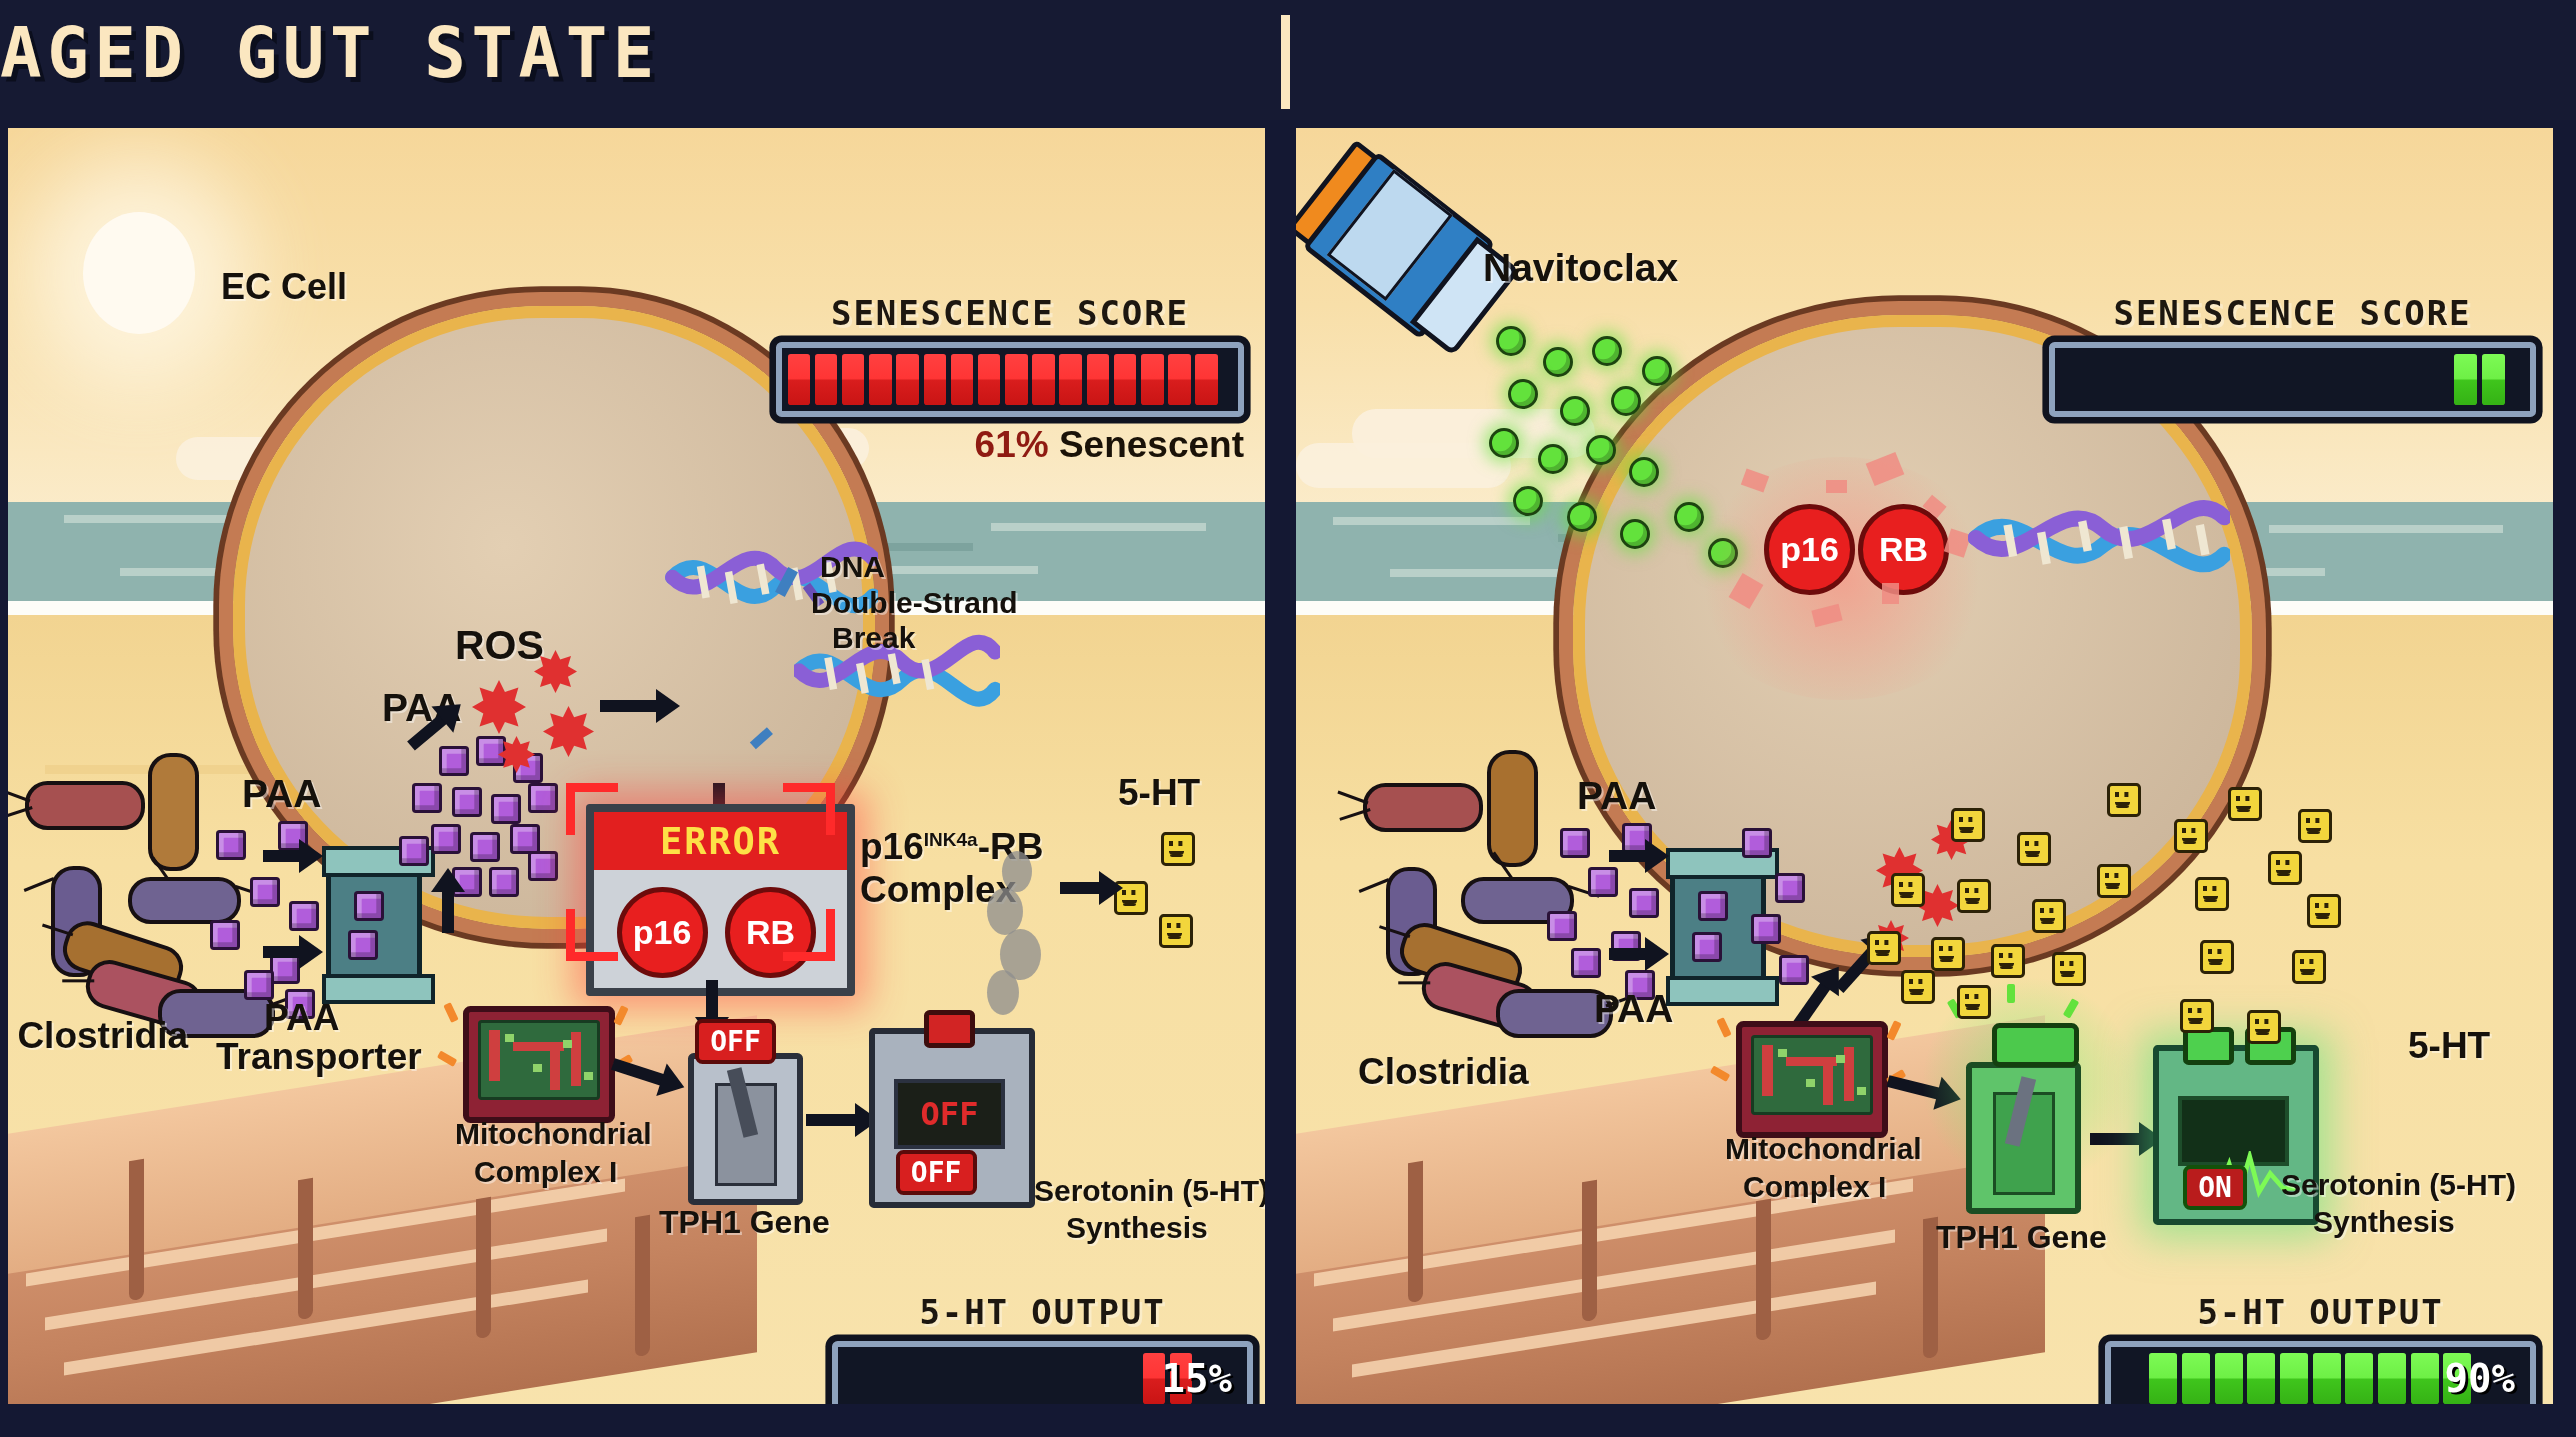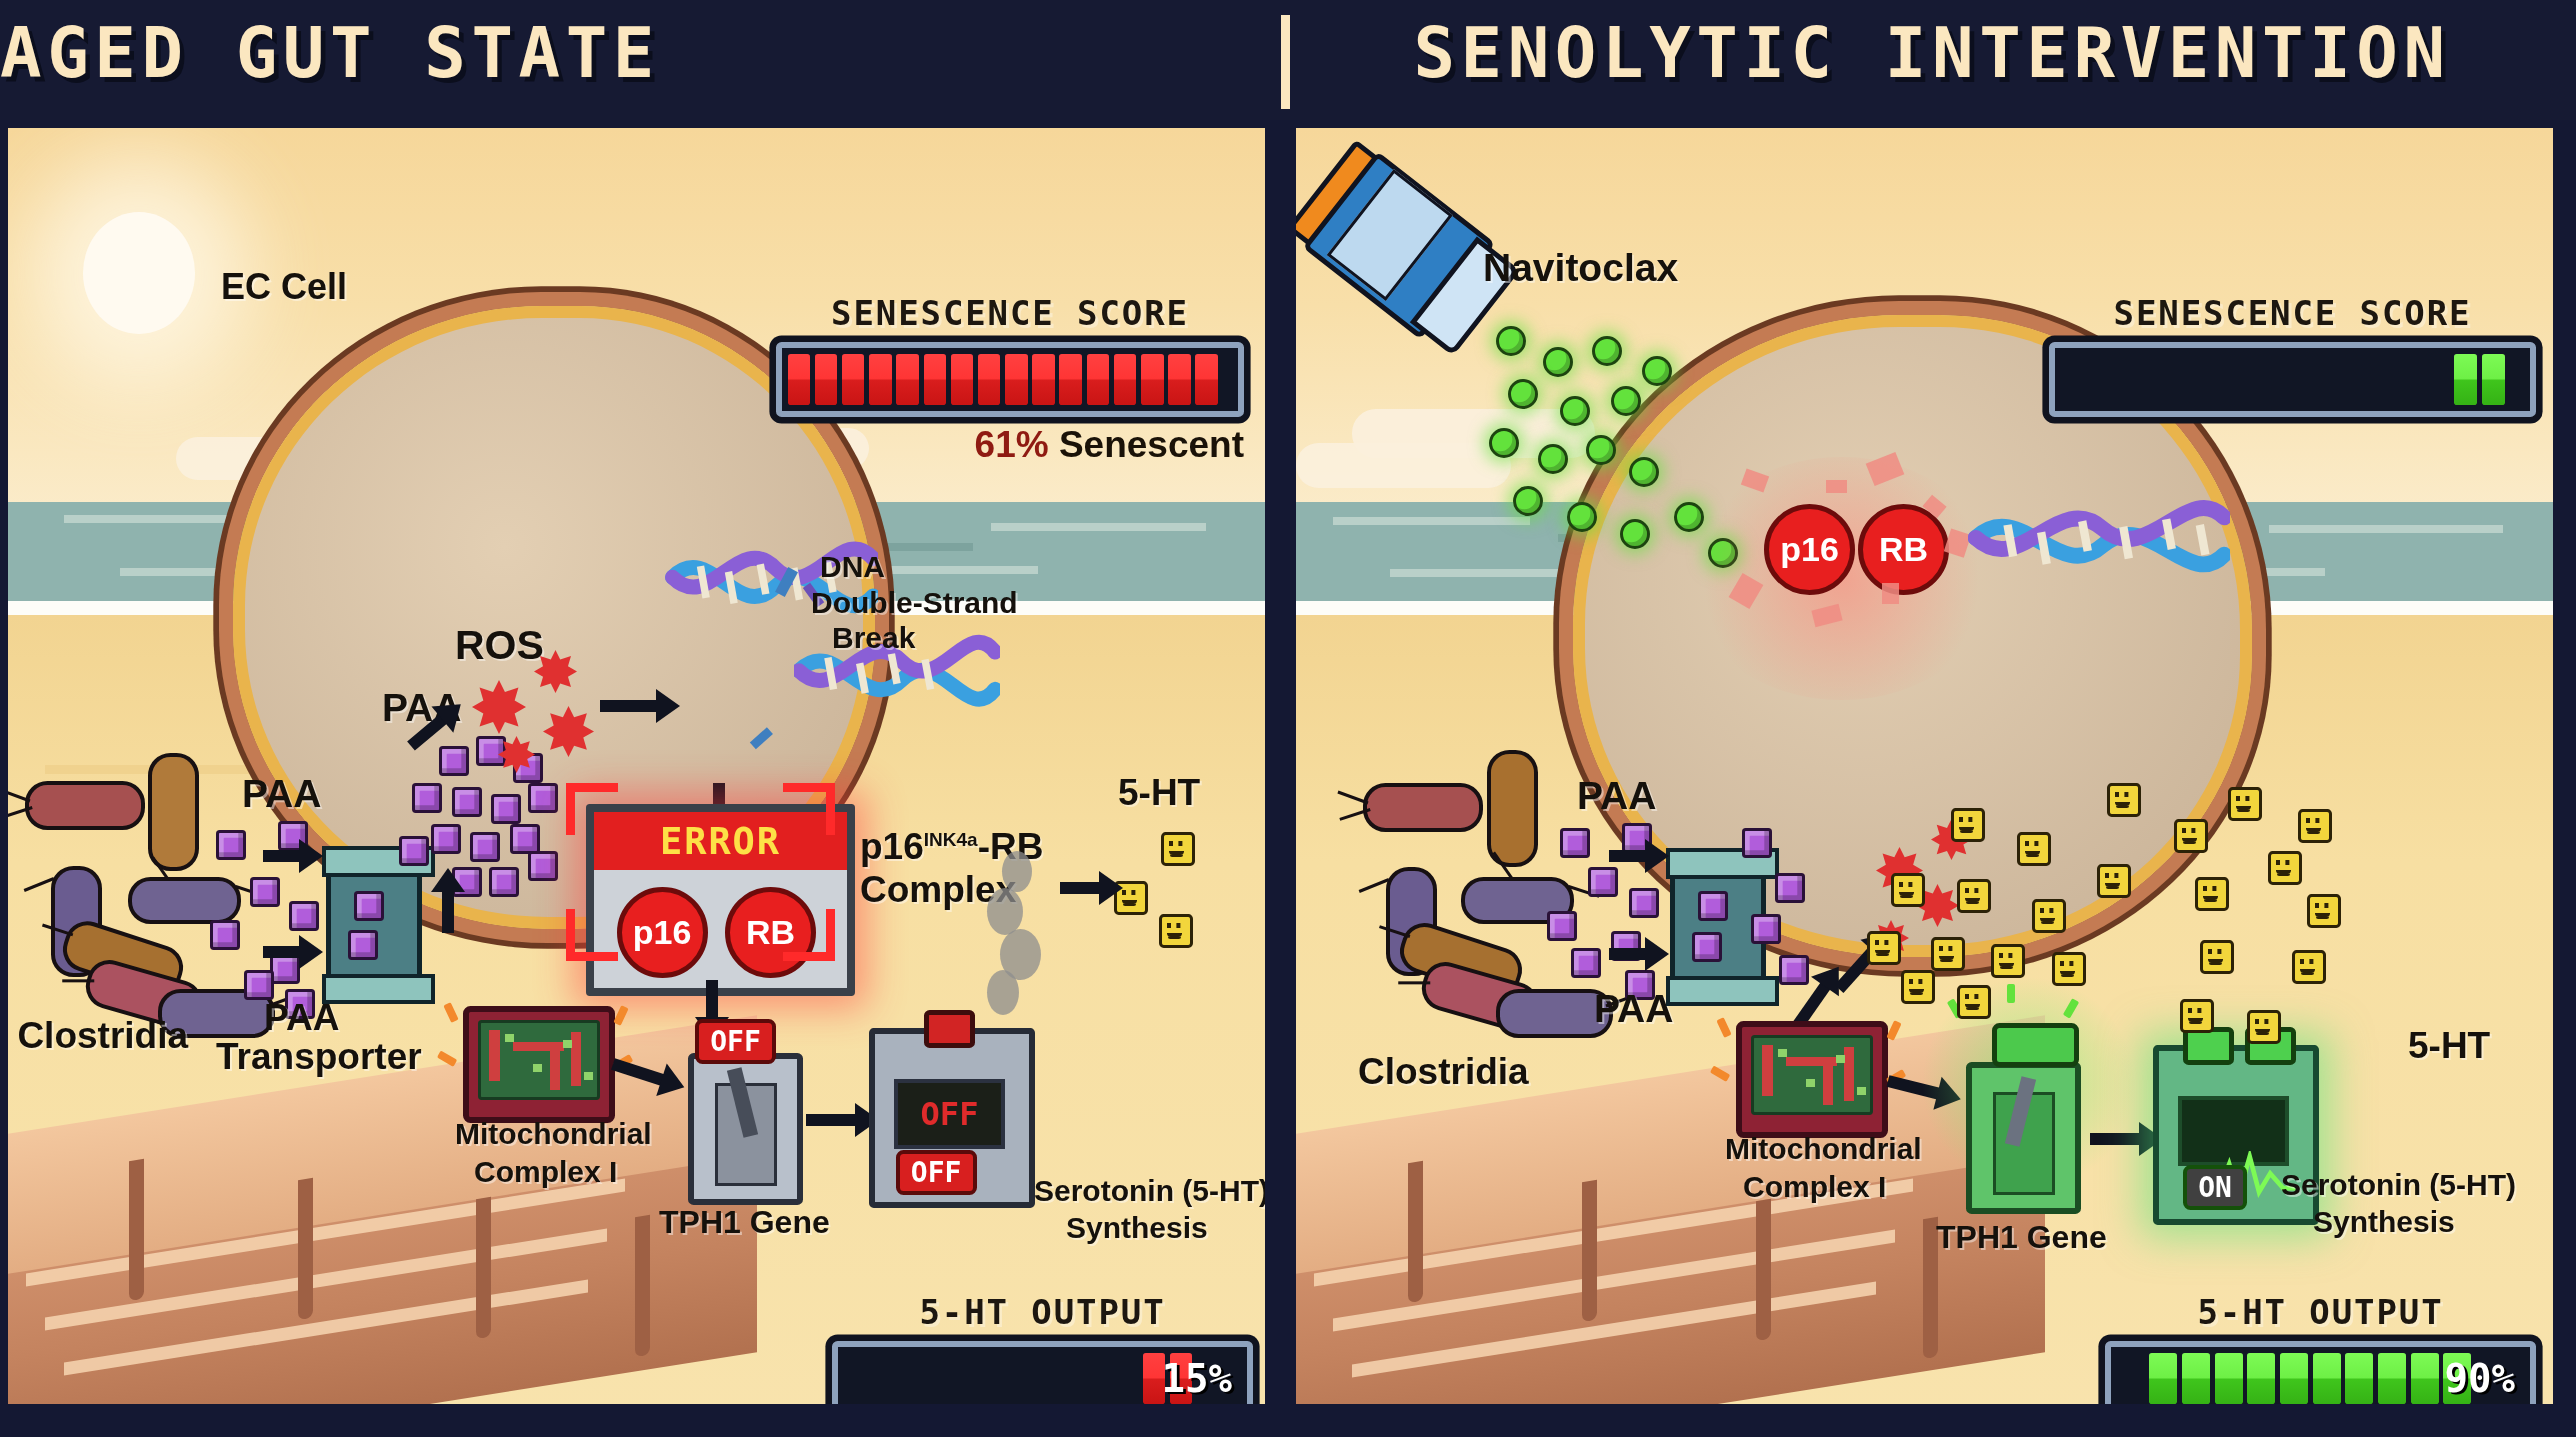--- a/index.html
+++ b/index.html
@@ -106,21 +106,21 @@
 
   .switchbox{position:absolute;width:103px;height:140px;background:#b8c0cb;border:6.6px solid #2a2f3a;border-radius:5.6px;}
   .switchbox.on{background:#5fc46a;border-color:#1b4d23;}
   .switchbox .slot{position:absolute;left:20.6px;top:24px;width:56px;height:97px;background:#8b929e;border:3.7px solid #2a2f3a;}
   .switchbox.on .slot{background:#3fa24d;border-color:#1b4d23;}
   .switchbox .lever{position:absolute;left:41px;top:9.4px;width:15px;height:69px;background:#474d59;transform:rotate(-14deg);}
   .switchbox.on .lever{background:#6b7280;transform:rotate(14deg);}
   .tag{position:absolute;padding:1.9px 11.2px;border-radius:7.5px;font-family:"DejaVu Sans Mono",monospace;
        font-weight:bold;font-size:28px;color:#fff;border:4.7px solid;}
   .tag.off{background:#d81f1f;border-color:#5b0a0a;}
-  .tag.onx{background:#404040;border-color:#14510a;}
+  .tag.onx{background:#b91c1c;border-color:#14510a;}
 
   .machine{position:absolute;width:154px;height:168px;background:#a9b2be;border:6.6px solid #262b36;border-radius:4.7px;}
   .machine.on{background:#63b785;border-color:#174a30;box-shadow:0 0 39px 13px rgba(80,230,120,.5);}
   .machine .scr{position:absolute;left:19px;top:45px;width:103px;height:62px;background:#1b1f18;
                 border:4.7px solid #2b3140;display:flex;align-items:center;justify-content:center;}
   .machine .scr span{color:#e02b2b;font-family:"DejaVu Sans Mono",monospace;font-weight:bold;font-size:32px;}
   .machine .knob{position:absolute;top:-24px;width:41px;height:28px;background:#d22424;border:5.6px solid #3d0d0d;border-radius:5.6px;}
   .machine.on .knob{background:#4ed04e;border-color:#14400f;}
   .wave{position:absolute;left:22.5px;top:51px;}
 
@@ -145,21 +145,20 @@
   .glowred{position:absolute;border-radius:50%;background:radial-gradient(circle,rgba(255,120,110,.5) 0%,rgba(255,120,110,0) 70%);}
 </style>
 </head>
 <body>
 
 <div id="root">
 
   <div class="header">
     <div class="htitle left">AGED GUT STATE</div>
     <div class="hdiv"></div>
-    <div class="htitle right">SENOLYTIC INTERVENTION</div>
   </div>
 
   <div class="panel left">
     <div class="sky"></div>
     <div class="sun"></div>
     <div class="cloud" style="left:281px;top:281px;width:243px;height:47px;border-radius:24px;"></div>
     <div class="cloud" style="left:168px;top:309px;width:187px;height:43px;border-radius:22.5px;"></div>
     <div class="cloud" style="left:580px;top:300px;width:281px;height:41px;border-radius:20.6px;"></div>
     <div class="sea">
       <i style="left:56px;top:13px;width:178px;"></i>

